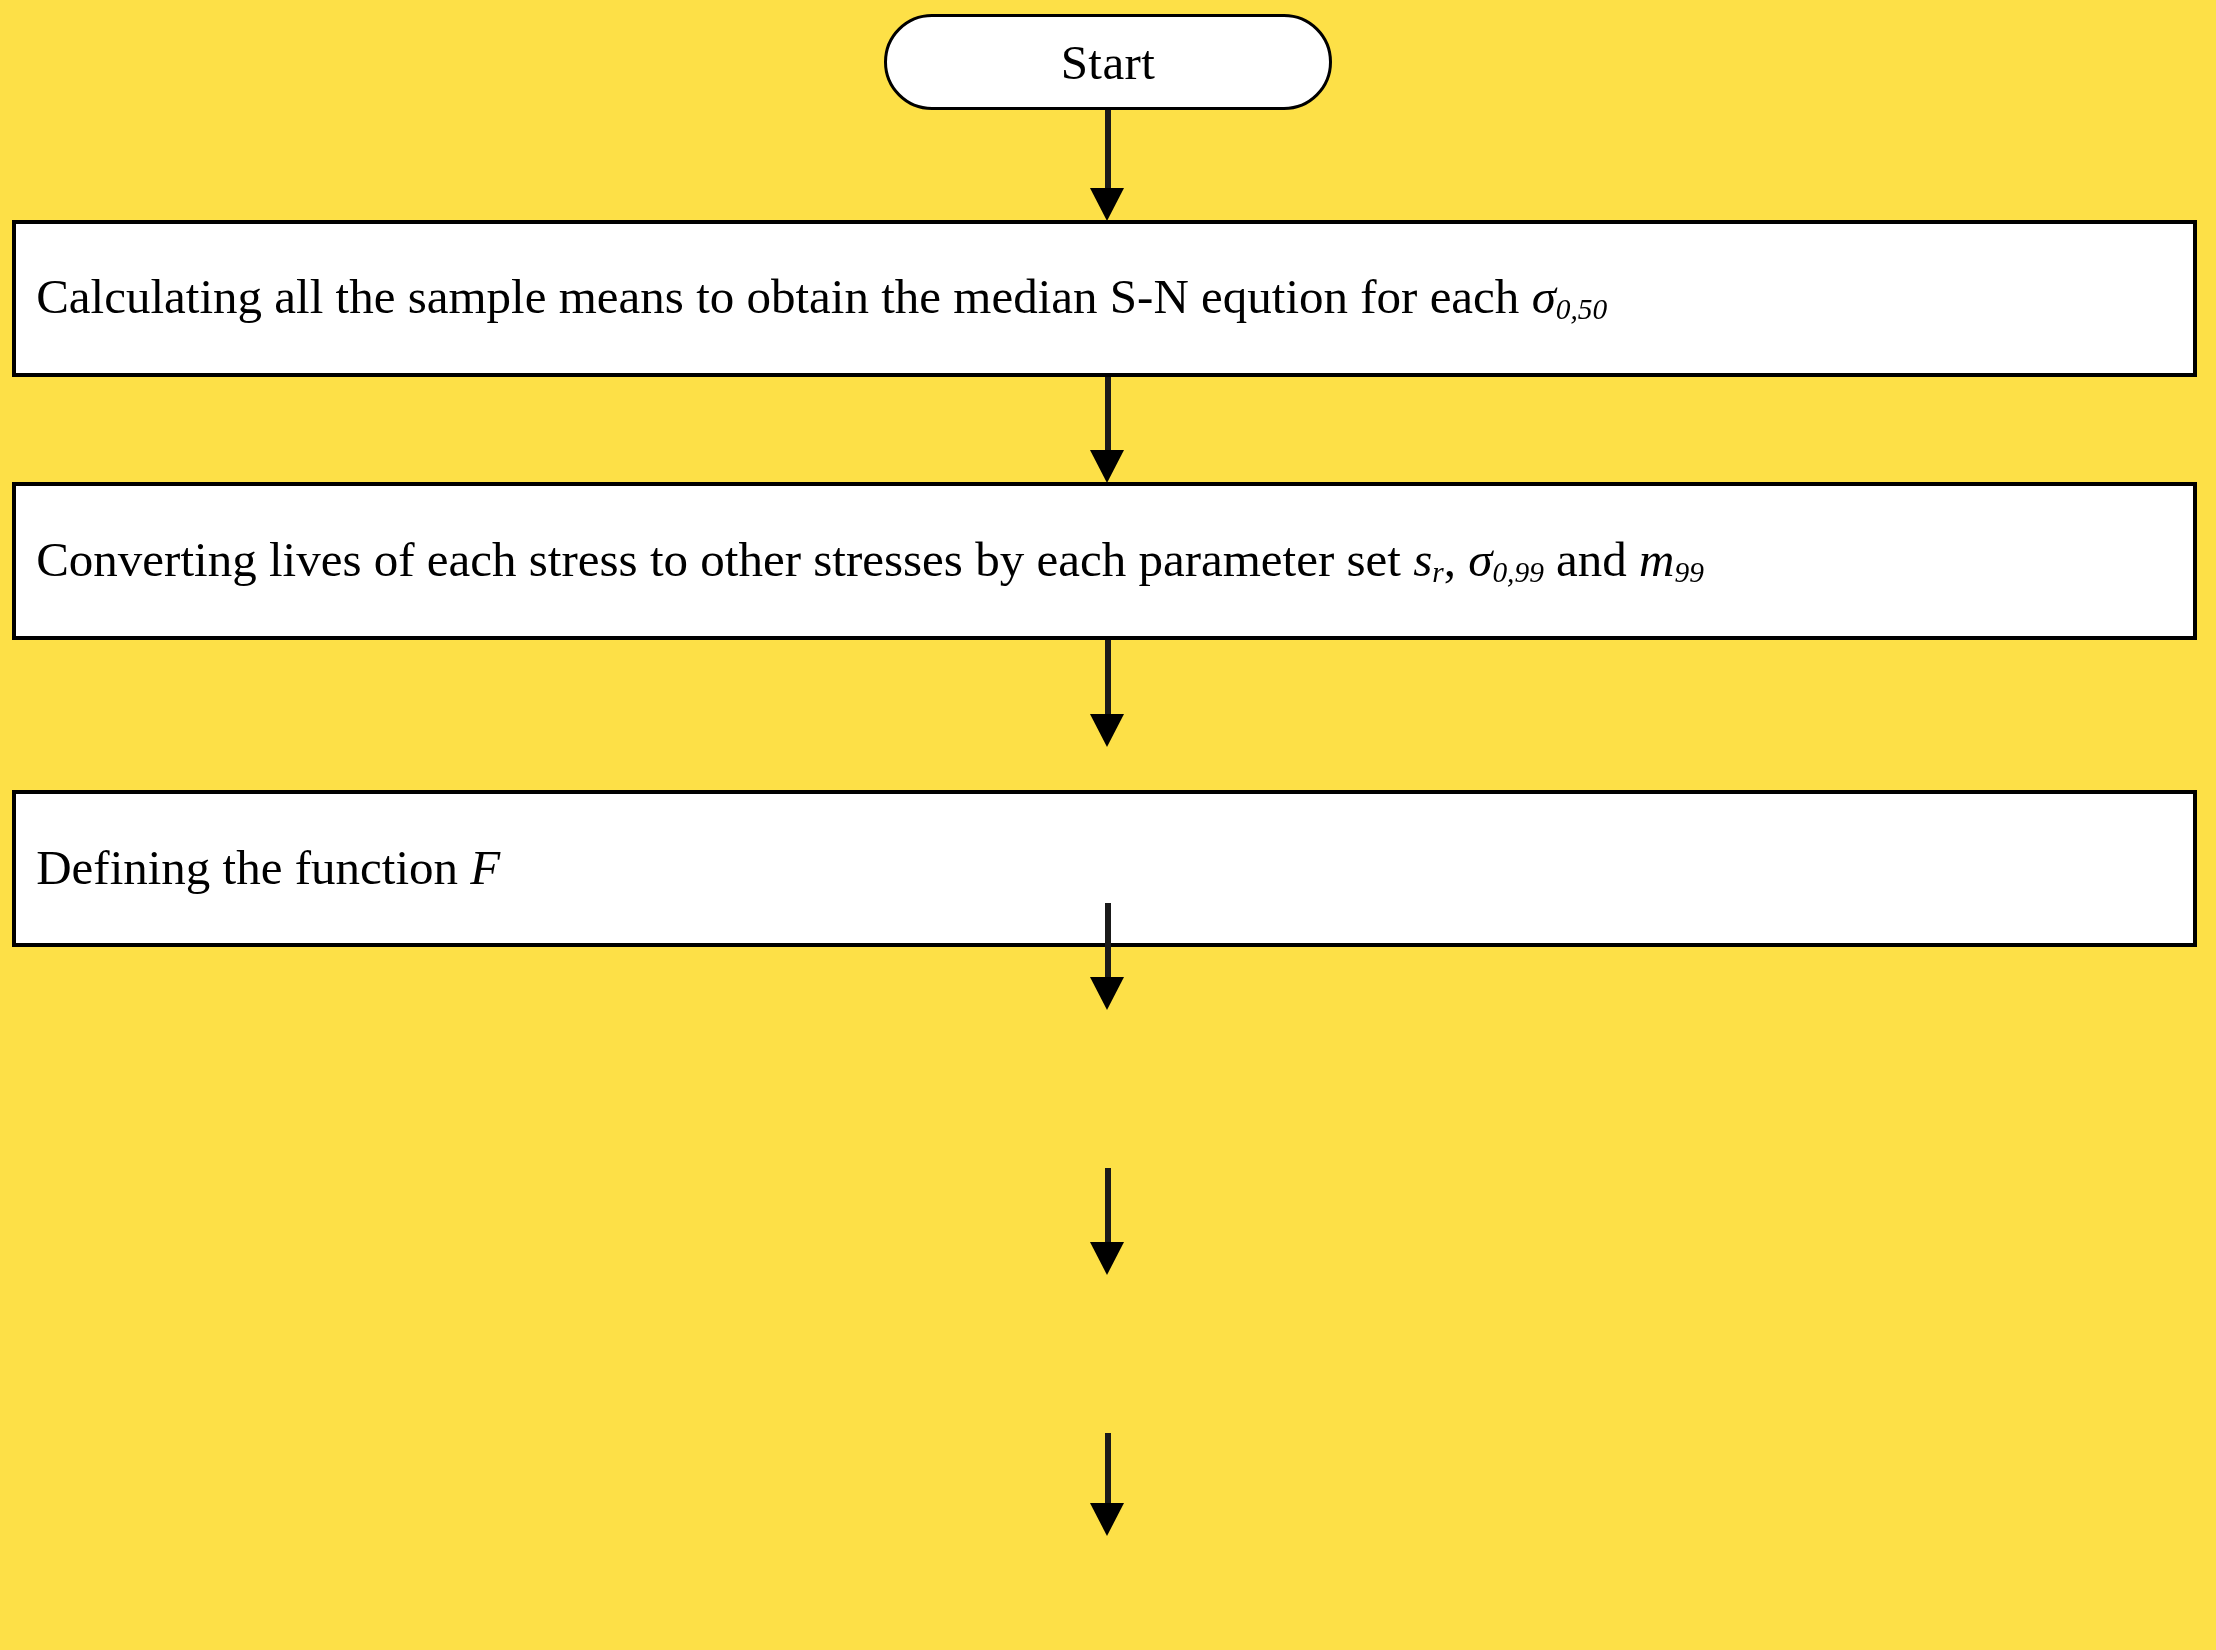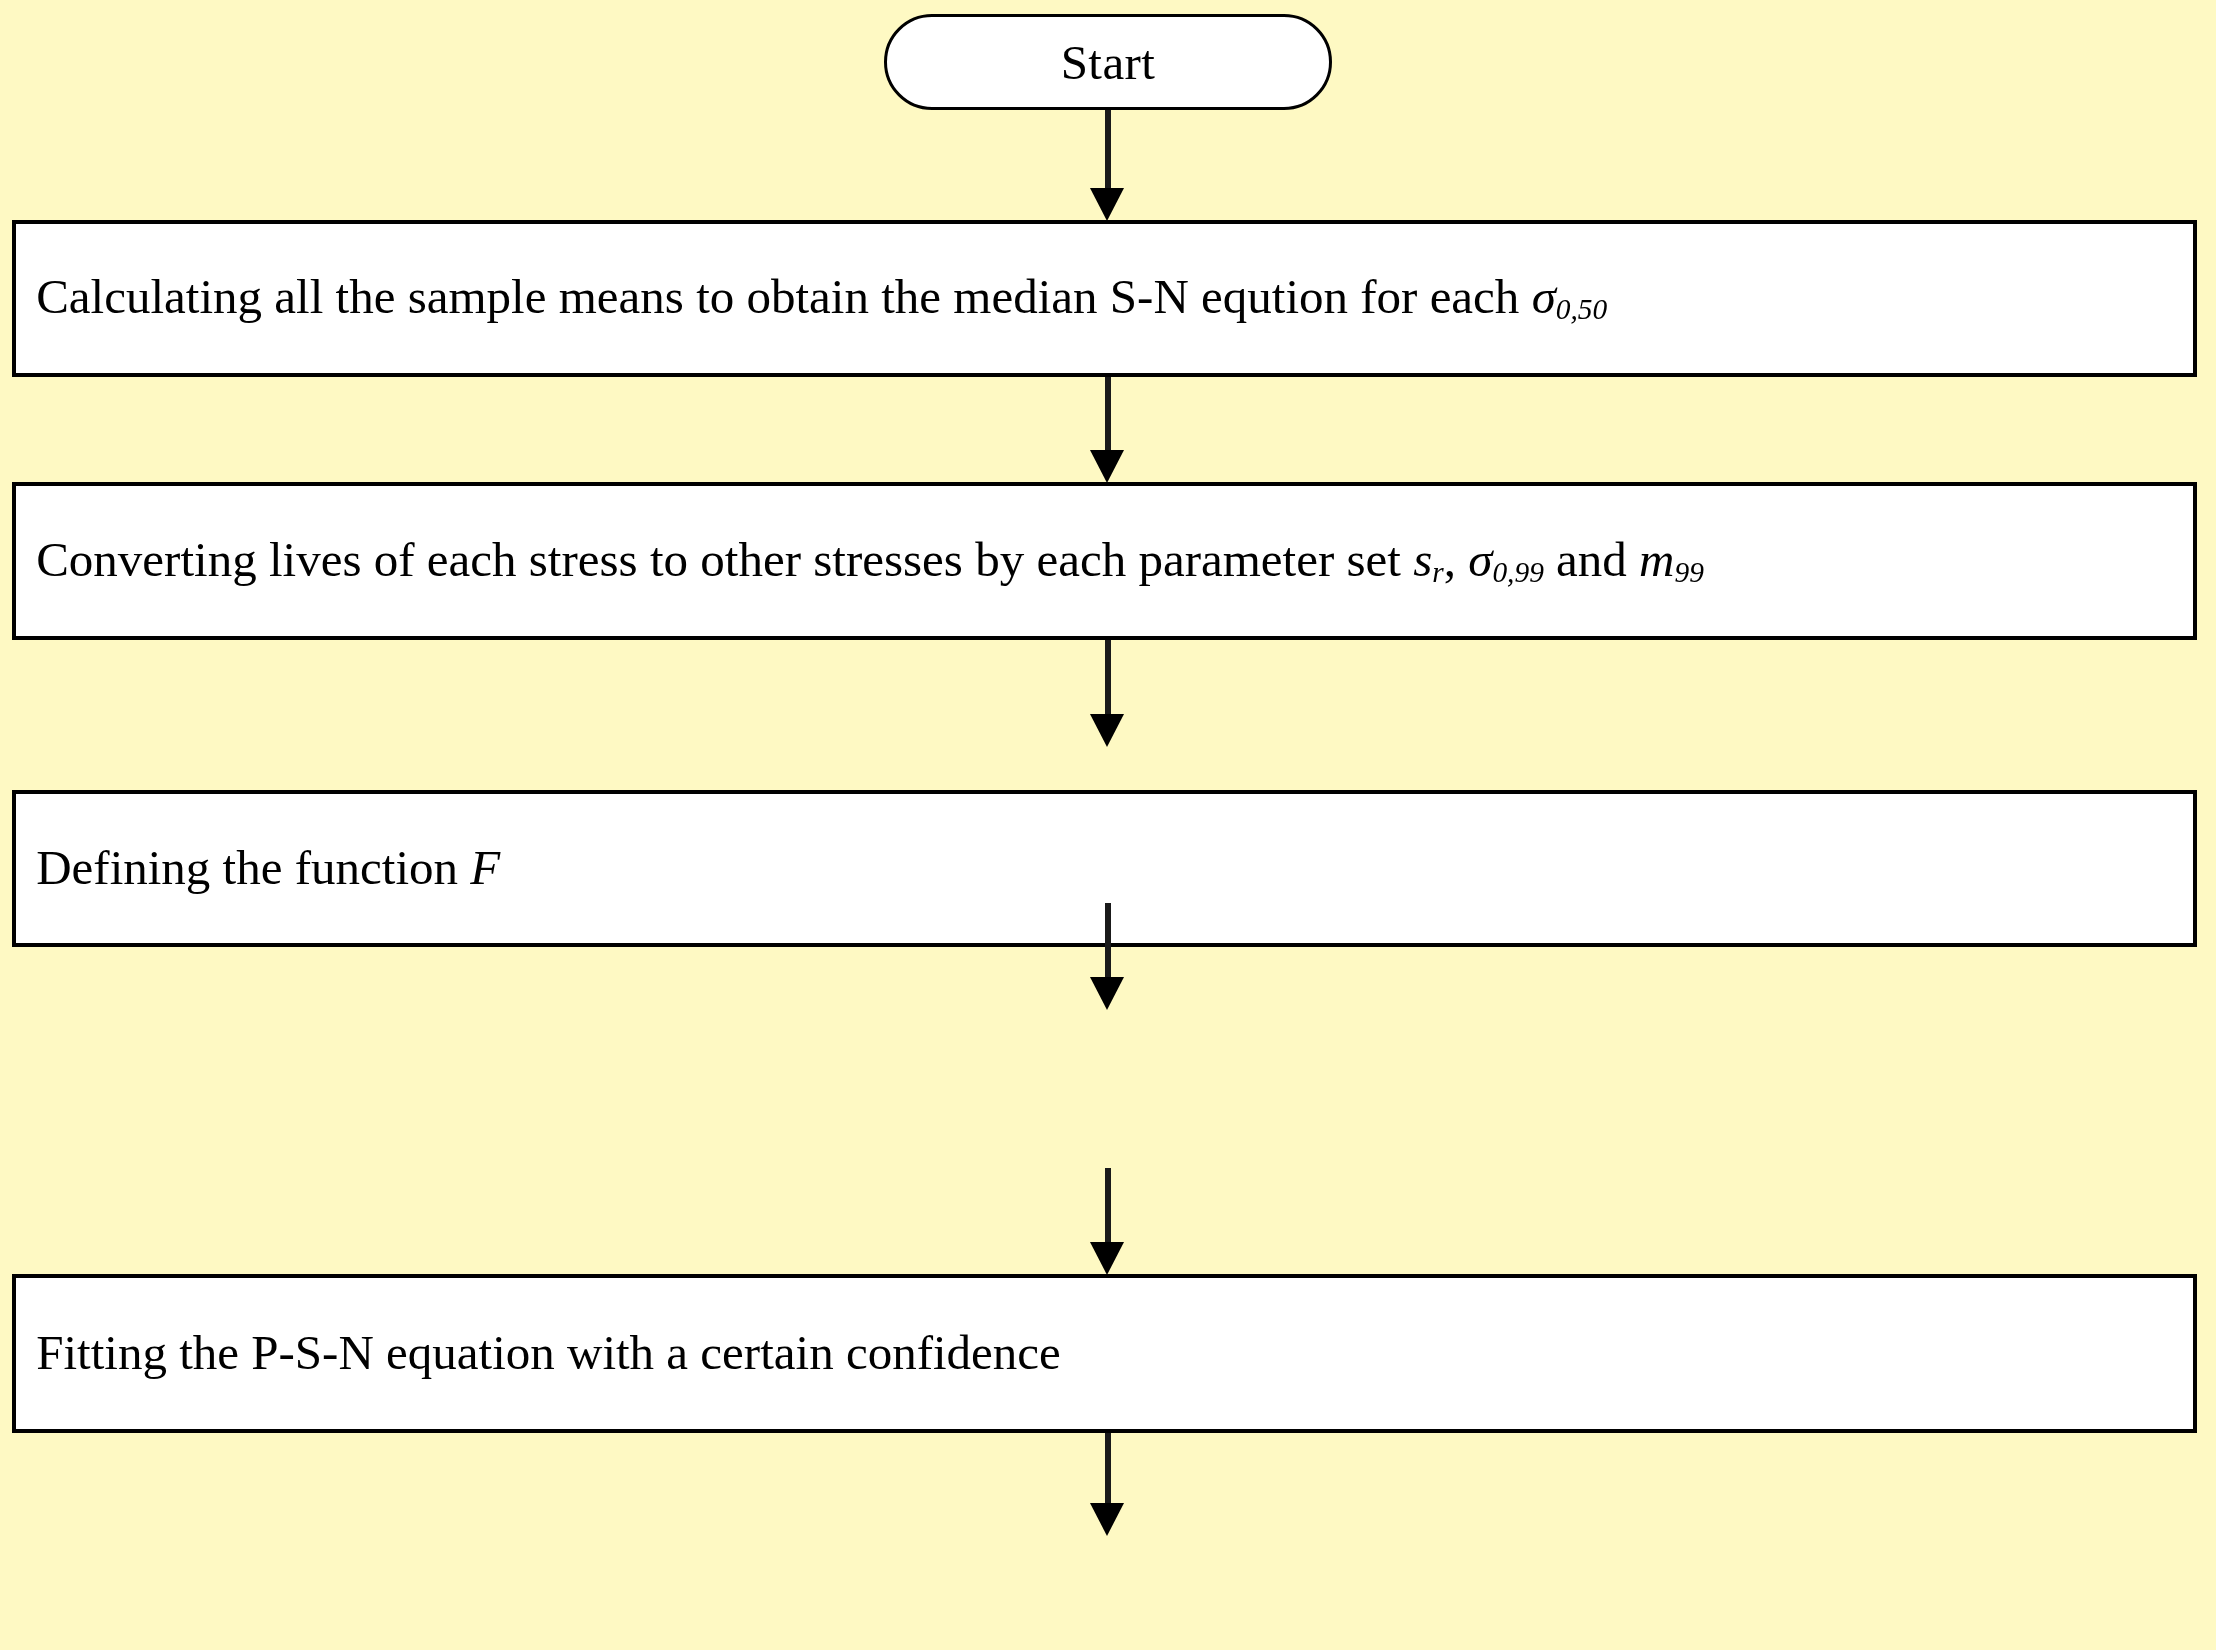--- a/index.html
+++ b/index.html
@@ -10,21 +10,21 @@
   }
   body {
     font-family: "Liberation Serif", "DejaVu Serif", serif;
     -webkit-font-smoothing: antialiased;
   }
 
   #flowchart-canvas {
     position: relative;
     width: 2216px;
     height: 1651px;
-    background: #fef9c3;
+    background: #fde047;
     overflow: hidden;
   }
 
   
   .terminator {
     position: absolute;
     box-sizing: border-box;
     border: 3.9px solid #000000;
     border-radius: 785px;
     background: #ffffff;
@@ -176,23 +176,20 @@
     <div class="shaft"></div>
     <div class="head"></div>
   </div>
 
 
   <div class="connector" id="connector-5">
     <div class="shaft"></div>
     <div class="head"></div>
   </div>
 
-  <div class="process" id="node-step-5">
-    <span class="node-text">Fitting the P-S-N equation with a certain confidence</span>
-  </div>
 
   <div class="connector" id="connector-6">
     <div class="shaft"></div>
     <div class="head"></div>
   </div>
 
 
 </div>
 
 

